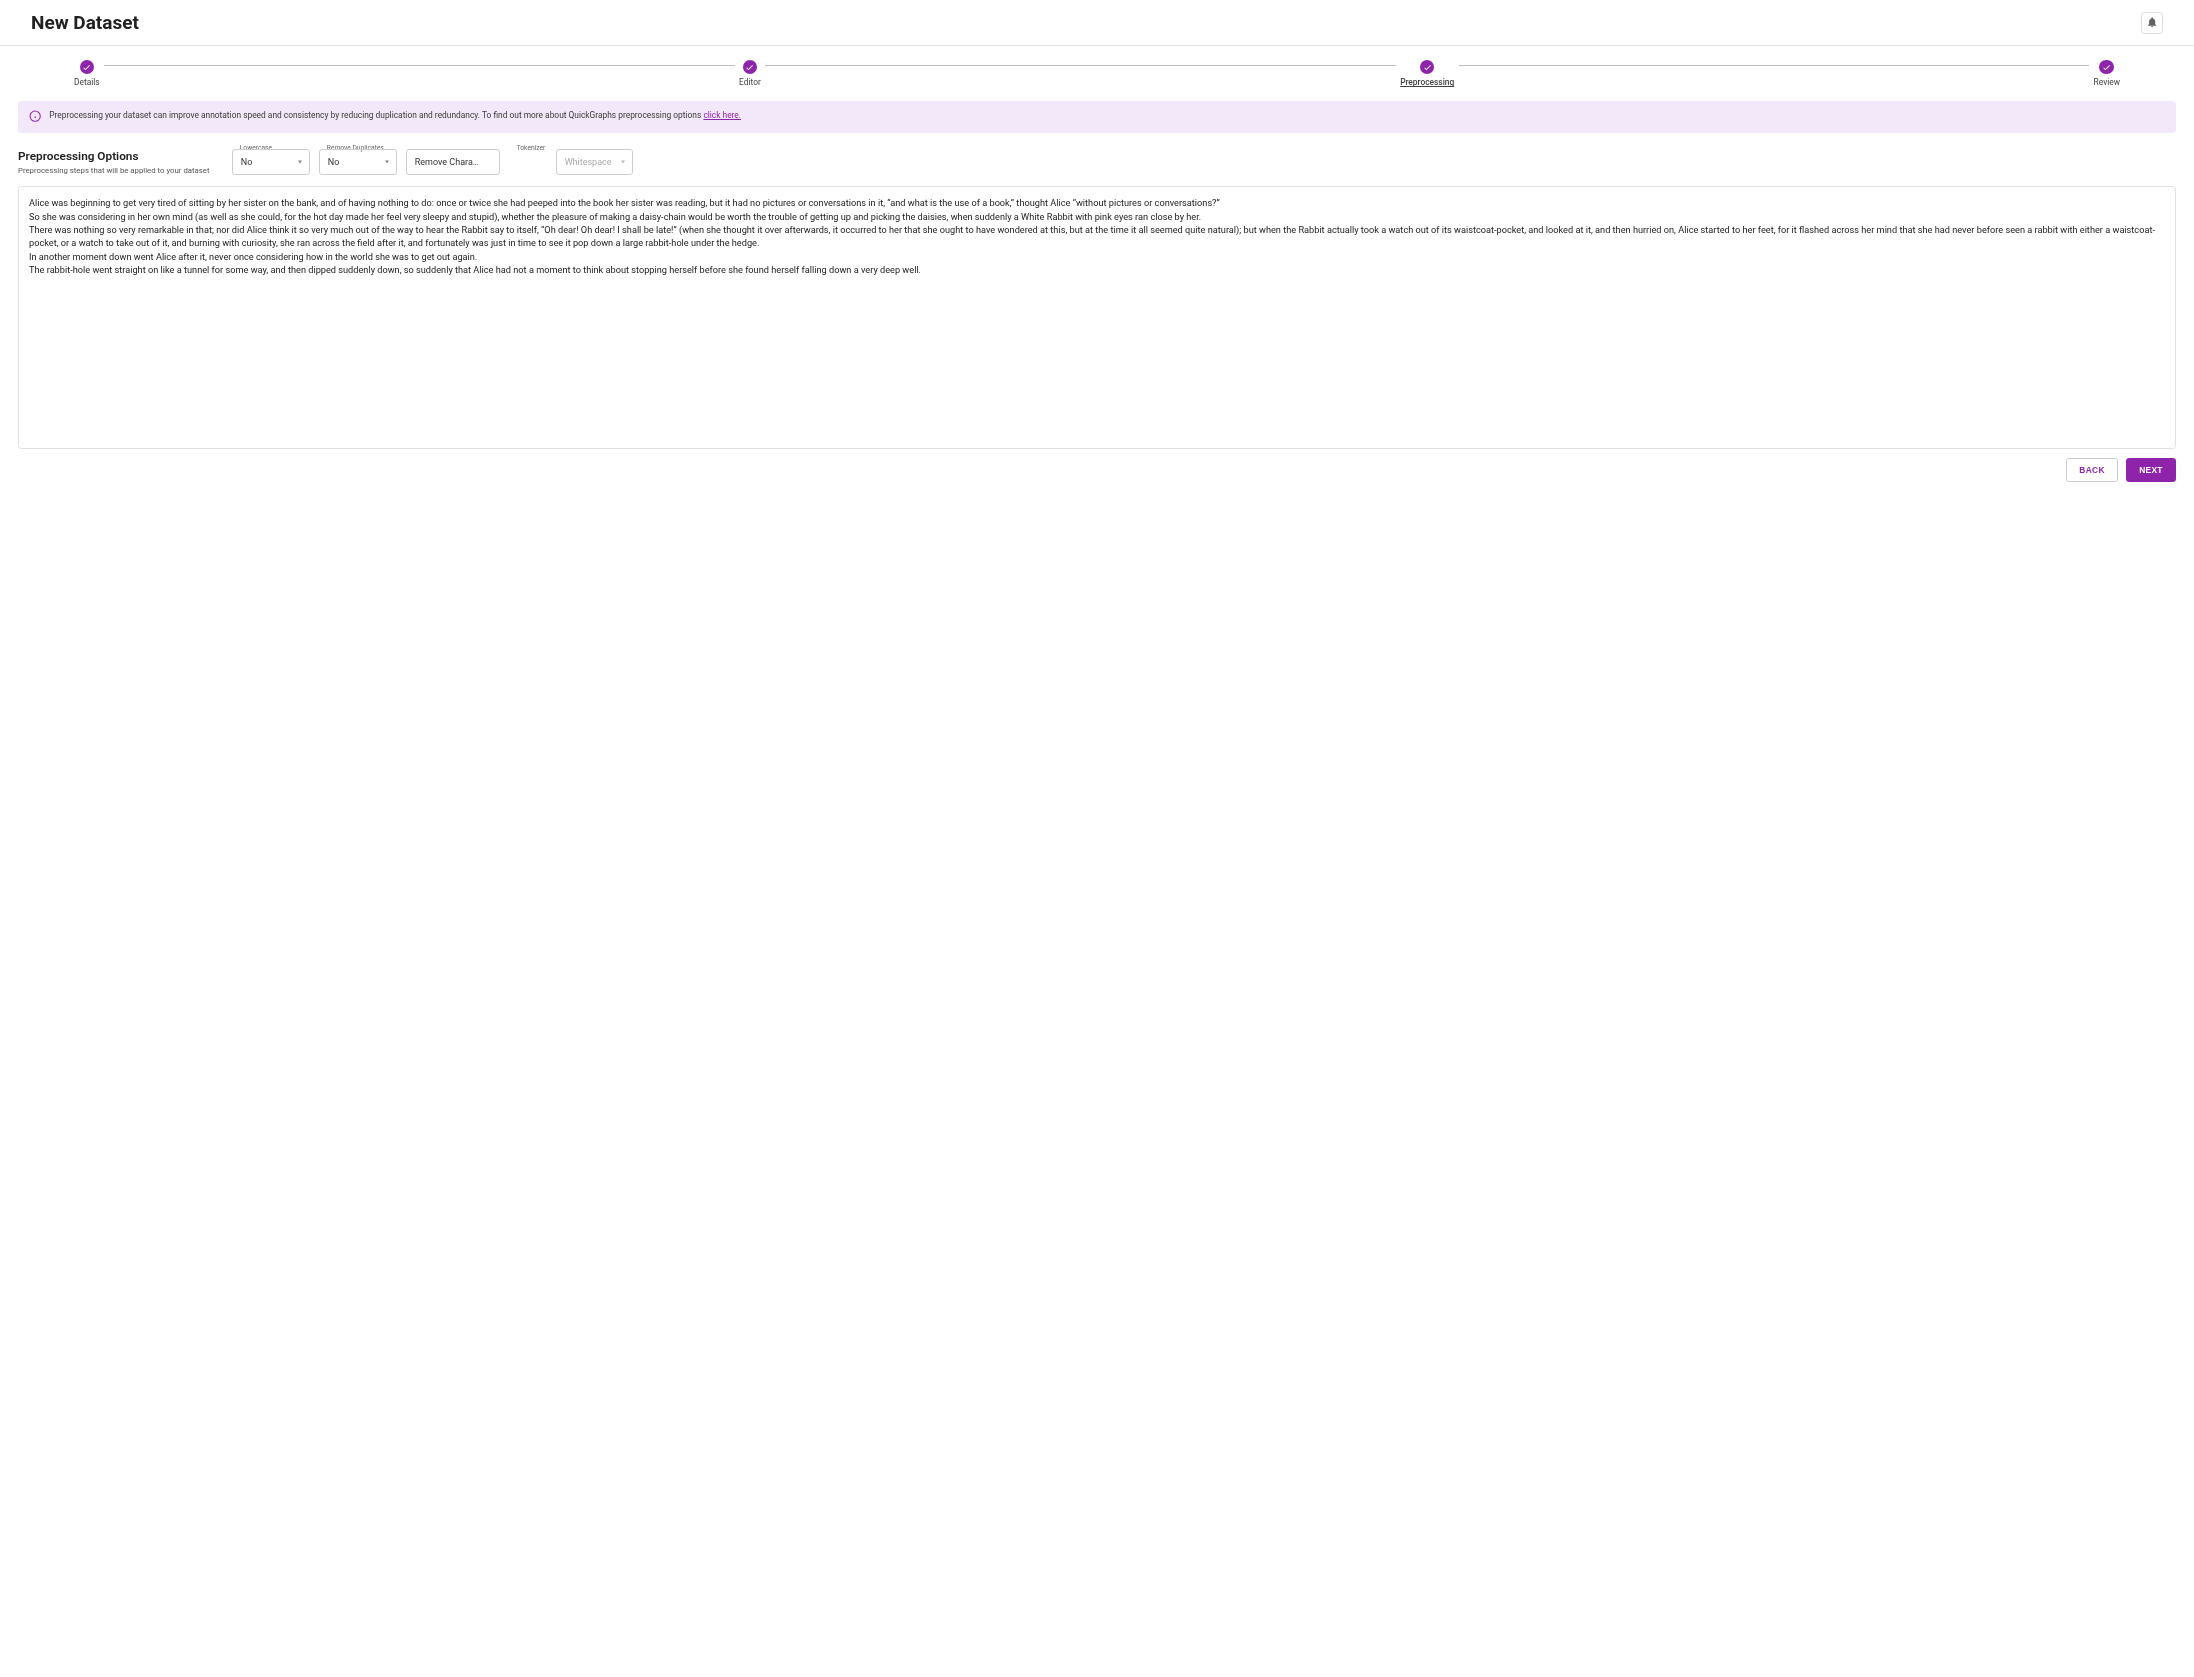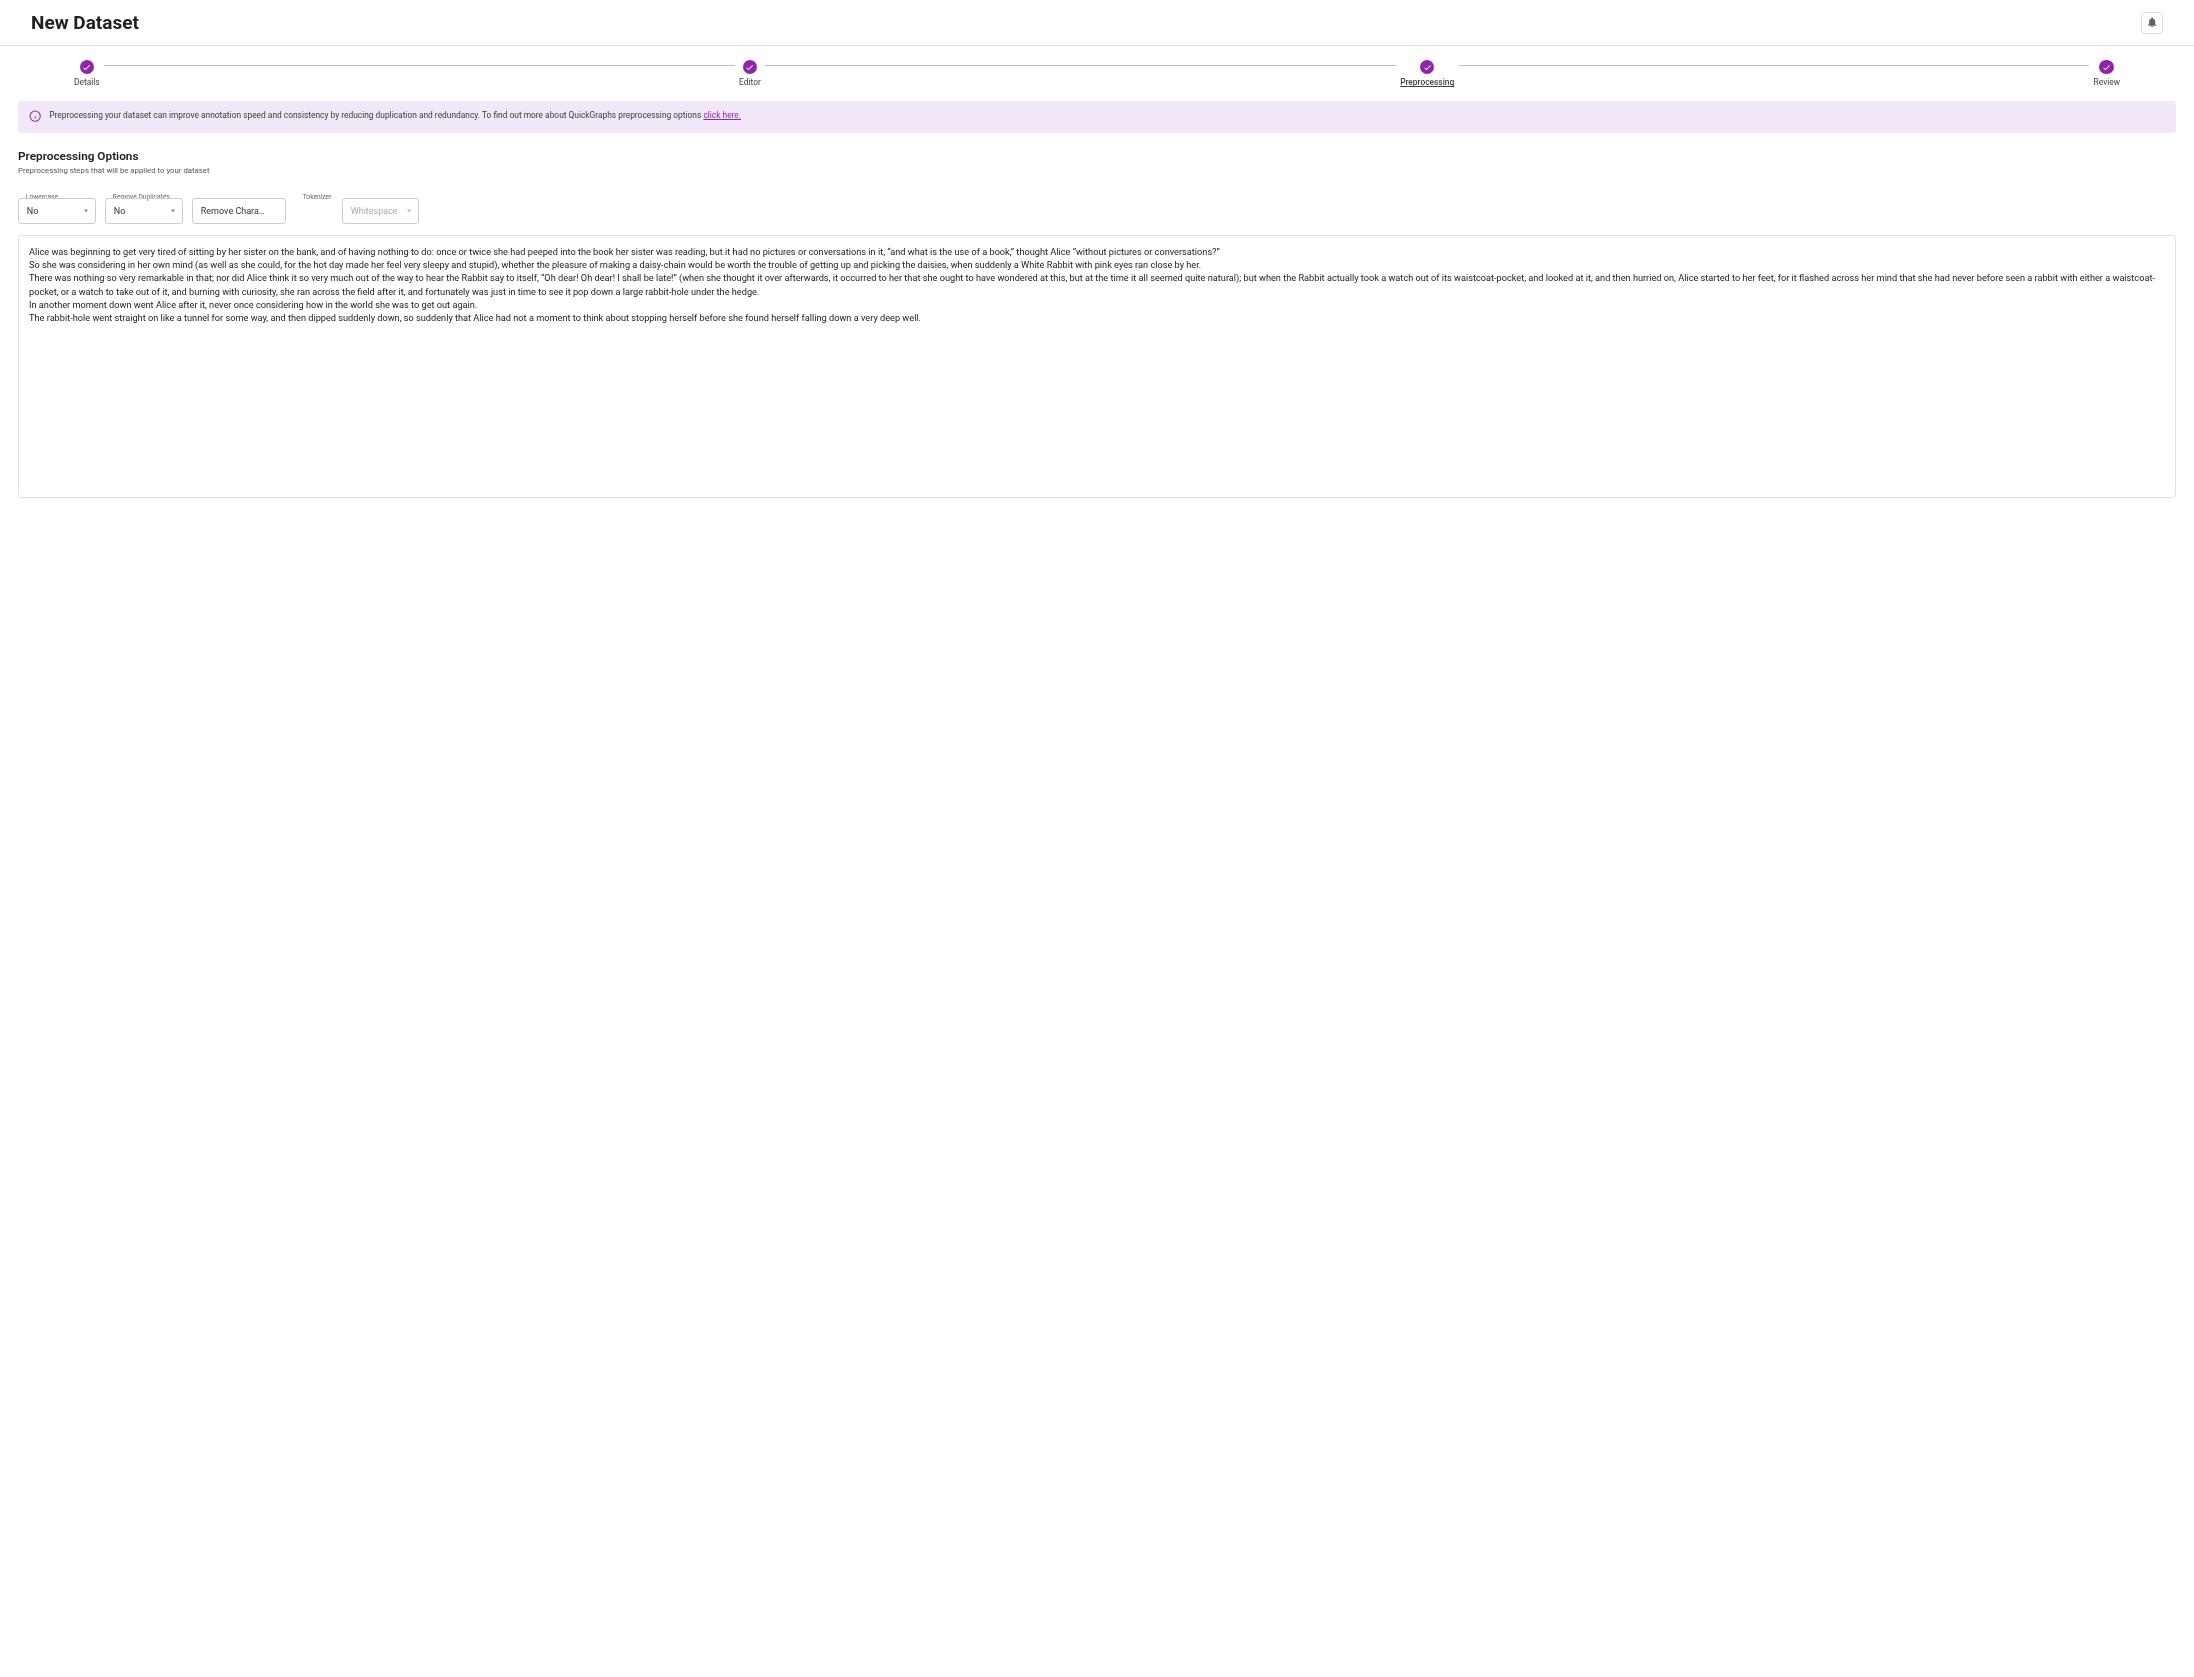--- a/index.html
+++ b/index.html
@@ -80,21 +80,20 @@
   .info-banner svg {
     width: 12.3px; height: 12.3px; flex-shrink: 0; fill: none; stroke: #8e24aa; stroke-width: 2;
   }
   .info-banner .msg { font-size: 8.4px; color: #3a3a3a; line-height: 1.4; }
   .info-banner a { color: #8e24aa; text-decoration: underline; }
   .options-row {
     display: flex;
     gap: 22.4px;
     align-items: flex-start;
     margin-bottom: 11.2px;
-    flex-direction: column;
   }
   .options-left { flex-shrink: 0; }
   .options-left h2 { margin: 0 0 3.4px 0; font-size: 11.8px; font-weight: 600; }
   .options-left .sub { font-size: 7.8px; color: #555; }
   .controls { display: flex; gap: 9px; }
   .field-wrap {
     position: relative;
     min-width: 78px;
   }
   .field-label {
@@ -280,15 +279,19 @@
     </div>
   </div>
 
   <div class="preview-box">Alice was beginning to get very tired of sitting by her sister on the bank, and of having nothing to do: once or twice she had peeped into the book her sister was reading, but it had no pictures or conversations in it, “and what is the use of a book,” thought Alice “without pictures or conversations?”
 So she was considering in her own mind (as well as she could, for the hot day made her feel very sleepy and stupid), whether the pleasure of making a daisy-chain would be worth the trouble of getting up and picking the daisies, when suddenly a White Rabbit with pink eyes ran close by her.
 There was nothing so very remarkable in that; nor did Alice think it so very much out of the way to hear the Rabbit say to itself, “Oh dear! Oh dear! I shall be late!” (when she thought it over afterwards, it occurred to her that she ought to have wondered at this, but at the time it all seemed quite natural); but when the Rabbit actually took a watch out of its waistcoat-pocket, and looked at it, and then hurried on, Alice started to her feet, for it flashed across her mind that she had never before seen a rabbit with either a waistcoat-pocket, or a watch to take out of it, and burning with curiosity, she ran across the field after it, and fortunately was just in time to see it pop down a large rabbit-hole under the hedge.
 In another moment down went Alice after it, never once considering how in the world she was to get out again.
 The rabbit-hole went straight on like a tunnel for some way, and then dipped suddenly down, so suddenly that Alice had not a moment to think about stopping herself before she found herself falling down a very deep well.</div>
 
 
+  <div class="footer-btns">
+    <button class="btn btn-outline">BACK</button>
+    <button class="btn btn-solid">NEXT</button>
+  </div>
 
 </div>
 
 
 </body></html>

